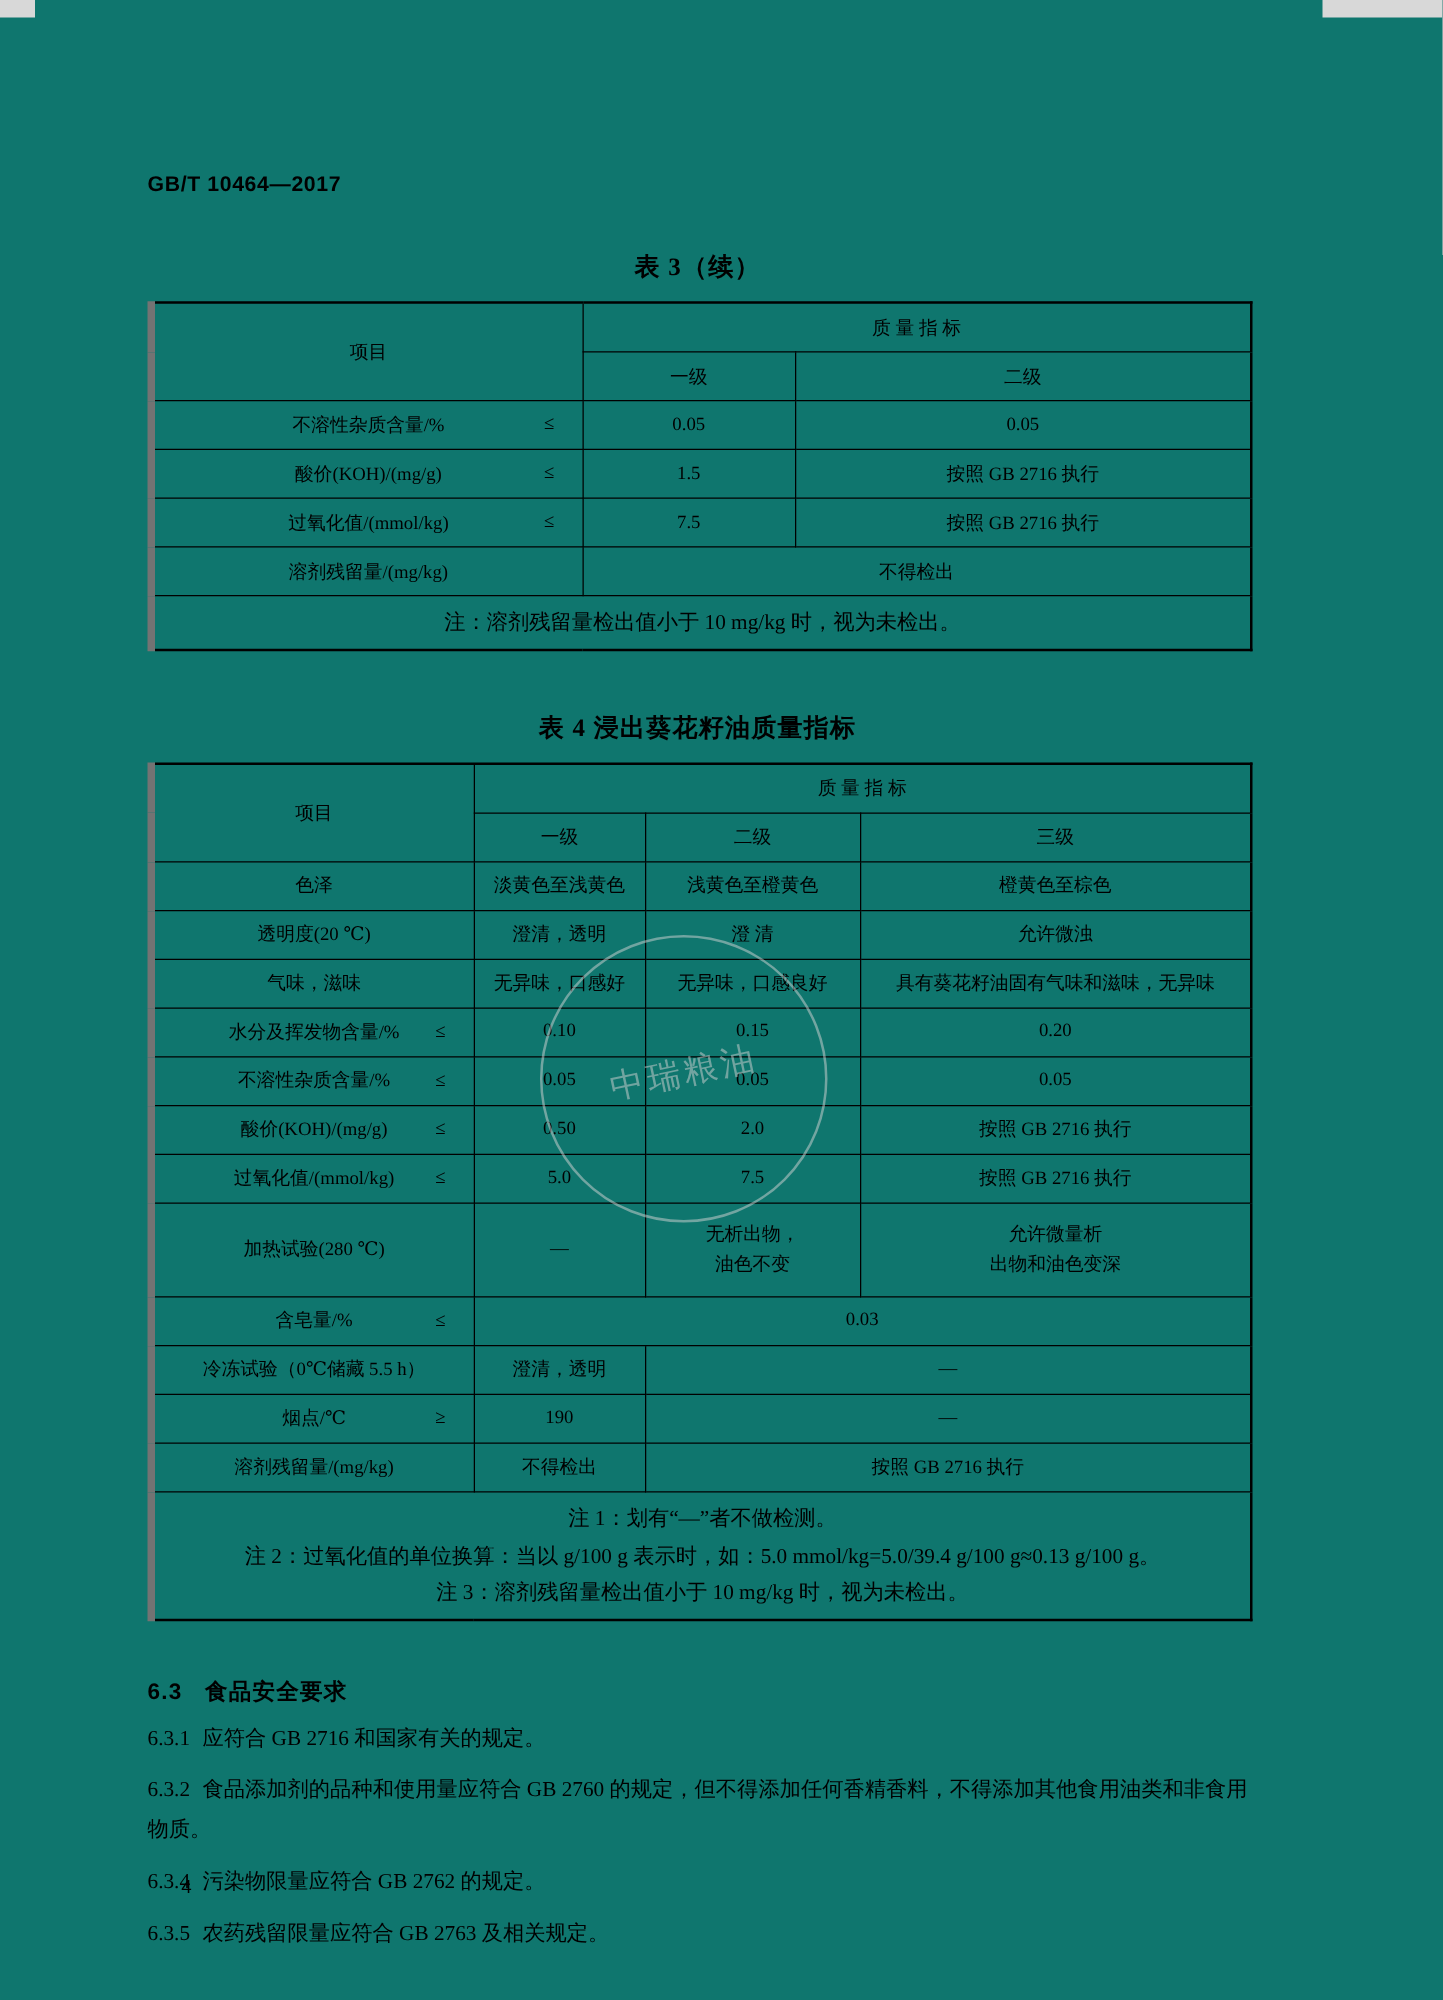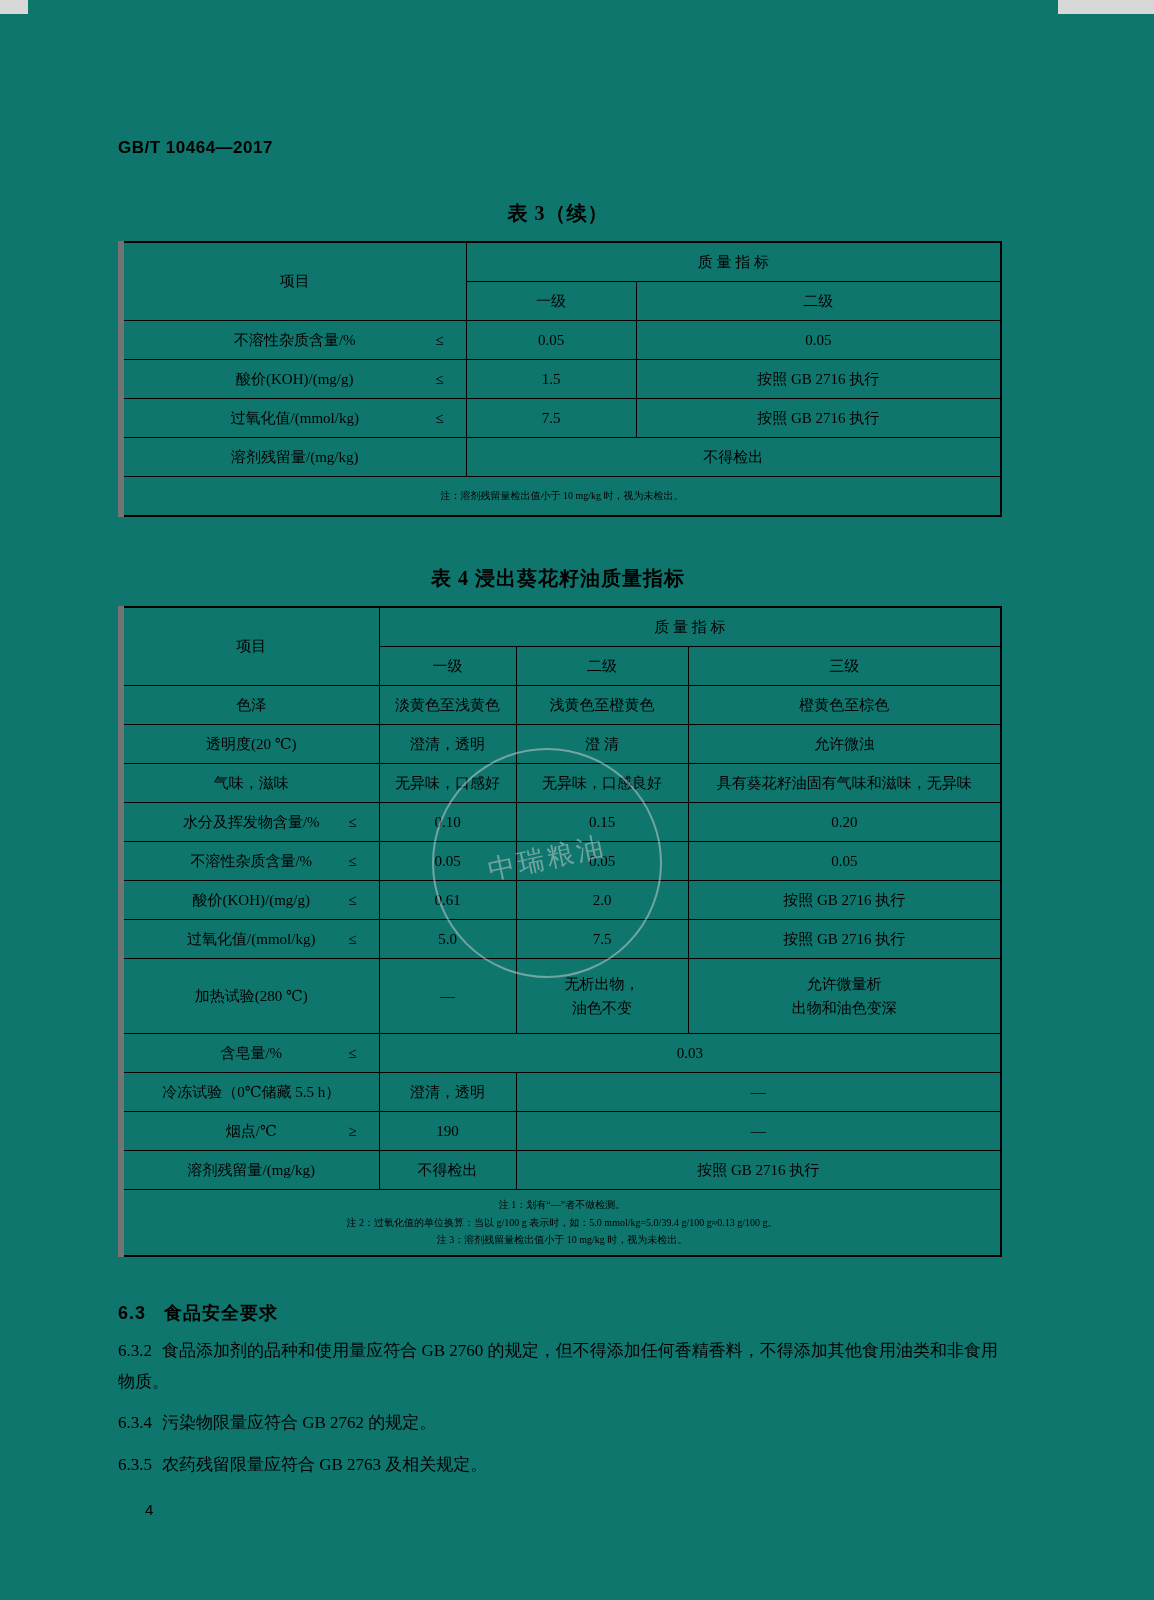--- a/index.html
+++ b/index.html
@@ -82,21 +82,21 @@
     position: absolute;
     right: 22px;
     top: 50%;
     transform: translateY(-50%);
     font-size: 15px;
   }
   .note-cell {
     text-align: left;
     padding-left: 48px;
     line-height: 1.75;
-    font-size: 10px;
+    font-size: 17px;
   }
   .note-cell div { white-space: nowrap; }
 
   .section-head {
     font-family: "Liberation Sans", "DejaVu Sans", sans-serif;
     font-size: 18px;
     font-weight: bold;
     margin-top: 44px;
     letter-spacing: 1px;
   }
@@ -281,21 +281,21 @@
           </td>
           <td>0.05</td>
           <td>0.05</td>
           <td class="outer-r">0.05</td>
         </tr>
         <tr>
           <td class="outer-l item-cell">
             <span>酸价(KOH)/(mg/g)</span>
             <span class="sym">≤</span>
           </td>
-          <td>0.61</td>
+          <td>0.50</td>
           <td>2.0</td>
           <td class="outer-r">按照 GB 2716 执行</td>
         </tr>
         <tr>
           <td class="outer-l item-cell">
             <span>过氧化值/(mmol/kg)</span>
             <span class="sym">≤</span>
           </td>
           <td>5.0</td>
           <td>7.5</td>
@@ -351,20 +351,23 @@
           </td>
         </tr>
       </tbody>
     </table>
 
     <div class="section-head">
       <span class="num">6.3</span><span>食品安全要求</span>
     </div>
 
     <div class="para">
+      <span class="num">6.3.1</span><span>应符合 GB 2716 和国家有关的规定。</span>
+    </div>
+    <div class="para">
       <span class="num">6.3.2</span><span>食品添加剂的品种和使用量应符合 GB 2760 的规定，但不得添加任何香精香料，不得添加其他食用油类和非食用物质。</span>
     </div>
     <div class="para">
       <span class="num">6.3.4</span><span>污染物限量应符合 GB 2762 的规定。</span>
     </div>
     <div class="para">
       <span class="num">6.3.5</span><span>农药残留限量应符合 GB 2763 及相关规定。</span>
     </div>
 
   </div>

